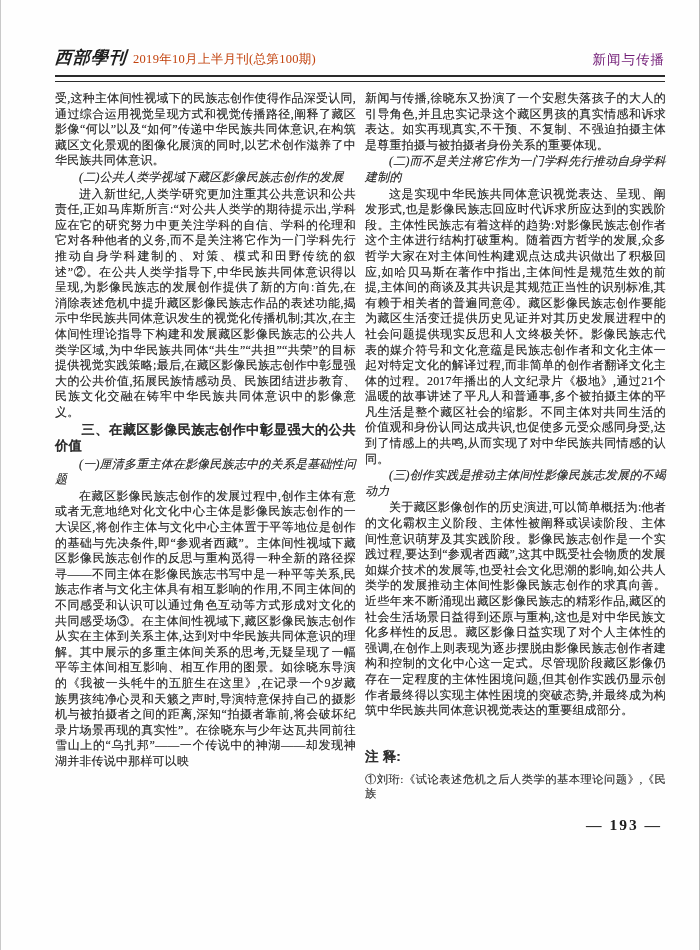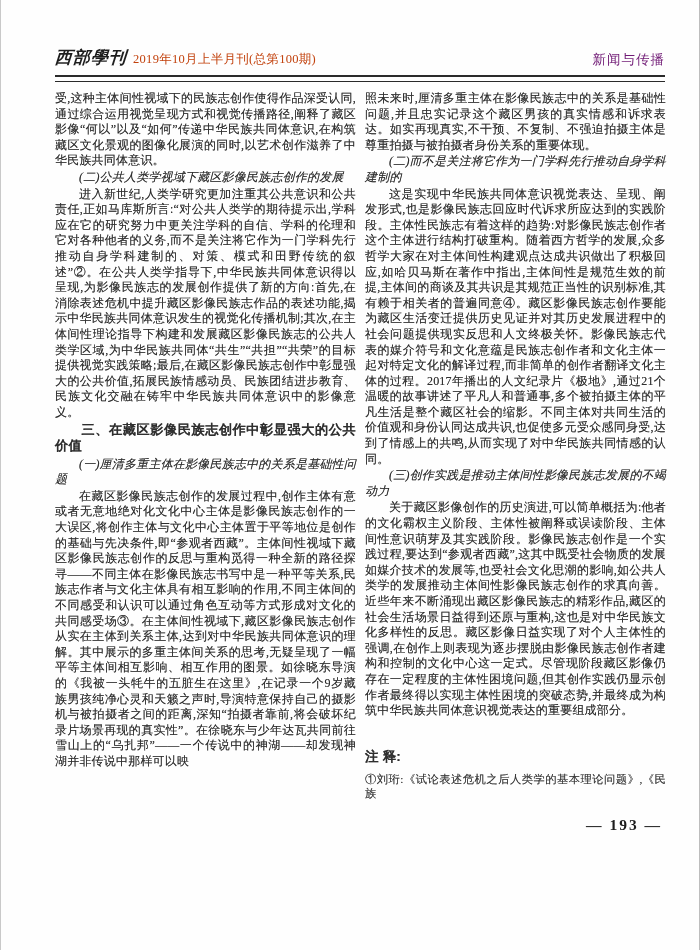--- a/index.html
+++ b/index.html
@@ -93,21 +93,21 @@
     <div class="col">
       <p class="para-cont">受,这种主体间性视域下的民族志创作使得作品深受认同,通过综合运用视觉呈现方式和视觉传播路径,阐释了藏区影像“何以”以及“如何”传递中华民族共同体意识,在构筑藏区文化景观的图像化展演的同时,以艺术创作滋养了中华民族共同体意识。</p>
       <h4 class="subhead">(二)公共人类学视域下藏区影像民族志创作的发展</h4>
       <p class="para">进入新世纪,人类学研究更加注重其公共意识和公共责任,正如马库斯所言:“对公共人类学的期待提示出,学科应在它的研究努力中更关注学科的自信、学科的伦理和它对各种他者的义务,而不是关注将它作为一门学科先行推动自身学科建制的、对策、模式和田野传统的叙述”②。在公共人类学指导下,中华民族共同体意识得以呈现,为影像民族志的发展创作提供了新的方向:首先,在消除表述危机中提升藏区影像民族志作品的表述功能,揭示中华民族共同体意识发生的视觉化传播机制;其次,在主体间性理论指导下构建和发展藏区影像民族志的公共人类学区域,为中华民族共同体“共生”“共担”“共荣”的目标提供视觉实践策略;最后,在藏区影像民族志创作中彰显强大的公共价值,拓展民族情感动员、民族团结进步教育、民族文化交融在铸牢中华民族共同体意识中的影像意义。</p>
       <h3 class="head">三、在藏区影像民族志创作中彰显强大的公共价值</h3>
       <h4 class="subhead">(一)厘清多重主体在影像民族志中的关系是基础性问题</h4>
       <p class="para">在藏区影像民族志创作的发展过程中,创作主体有意或者无意地绝对化文化中心主体是影像民族志创作的一大误区,将创作主体与文化中心主体置于平等地位是创作的基础与先决条件,即“参观者西藏”。主体间性视域下藏区影像民族志创作的反思与重构觅得一种全新的路径探寻——不同主体在影像民族志书写中是一种平等关系,民族志作者与文化主体具有相互影响的作用,不同主体间的不同感受和认识可以通过角色互动等方式形成对文化的共同感受场③。在主体间性视域下,藏区影像民族志创作从实在主体到关系主体,达到对中华民族共同体意识的理解。其中展示的多重主体间关系的思考,无疑呈现了一幅平等主体间相互影响、相互作用的图景。如徐晓东导演的《我被一头牦牛的五脏生在这里》,在记录一个9岁藏族男孩纯净心灵和天籁之声时,导演特意保持自己的摄影机与被拍摄者之间的距离,深知“拍摄者靠前,将会破坏纪录片场景再现的真实性”。在徐晓东与少年达瓦共同前往雪山上的“乌扎邦”——一个传说中的神湖——却发现神湖并非传说中那样可以映</p>
     </div>
 
     <div class="col">
-      <p class="para-cont">照未来时,厘清多重主体在影像民族志中的关系是基础性问题,并且忠实记录这个藏区男孩的真实情感和诉求表达。如实再现真实,不干预、不复制、不强迫拍摄主体是尊重拍摄与被拍摄者身份关系的重要体现。</p>
+      <p class="para-cont">新闻与传播,徐晓东又扮演了一个安慰失落孩子的大人的引导角色,并且忠实记录这个藏区男孩的真实情感和诉求表达。如实再现真实,不干预、不复制、不强迫拍摄主体是尊重拍摄与被拍摄者身份关系的重要体现。</p>
       <h4 class="subhead">(二)而不是关注将它作为一门学科先行推动自身学科建制的</h4>
       <p class="para">这是实现中华民族共同体意识视觉表达、呈现、阐发形式,也是影像民族志回应时代诉求所应达到的实践阶段。主体性民族志有着这样的趋势:对影像民族志创作者这个主体进行结构打破重构。随着西方哲学的发展,众多哲学大家在对主体间性构建观点达成共识做出了积极回应,如哈贝马斯在著作中指出,主体间性是规范生效的前提,主体间的商谈及其共识是其规范正当性的识别标准,其有赖于相关者的普遍同意④。藏区影像民族志创作要能为藏区生活变迁提供历史见证并对其历史发展进程中的社会问题提供现实反思和人文终极关怀。影像民族志代表的媒介符号和文化意蕴是民族志创作者和文化主体一起对特定文化的解译过程,而非简单的创作者翻译文化主体的过程。2017年播出的人文纪录片《极地》,通过21个温暖的故事讲述了平凡人和普通事,多个被拍摄主体的平凡生活是整个藏区社会的缩影。不同主体对共同生活的价值观和身份认同达成共识,也促使多元受众感同身受,达到了情感上的共鸣,从而实现了对中华民族共同情感的认同。</p>
       <h4 class="subhead">(三)创作实践是推动主体间性影像民族志发展的不竭动力</h4>
       <p class="para">关于藏区影像创作的历史演进,可以简单概括为:他者的文化霸权主义阶段、主体性被阐释或误读阶段、主体间性意识萌芽及其实践阶段。影像民族志创作是一个实践过程,要达到“参观者西藏”,这其中既受社会物质的发展如媒介技术的发展等,也受社会文化思潮的影响,如公共人类学的发展推动主体间性影像民族志创作的求真向善。近些年来不断涌现出藏区影像民族志的精彩作品,藏区的社会生活场景日益得到还原与重构,这也是对中华民族文化多样性的反思。藏区影像日益实现了对个人主体性的强调,在创作上则表现为逐步摆脱由影像民族志创作者建构和控制的文化中心这一定式。尽管现阶段藏区影像仍存在一定程度的主体性困境问题,但其创作实践仍显示创作者最终得以实现主体性困境的突破态势,并最终成为构筑中华民族共同体意识视觉表达的重要组成部分。</p>
       <p class="notes-title">注  释:</p>
       <p class="footnote">①刘珩:《试论表述危机之后人类学的基本理论问题》,《民族</p>
       <div class="pageno">— 193 —</div>
     </div>
 
   </div>

